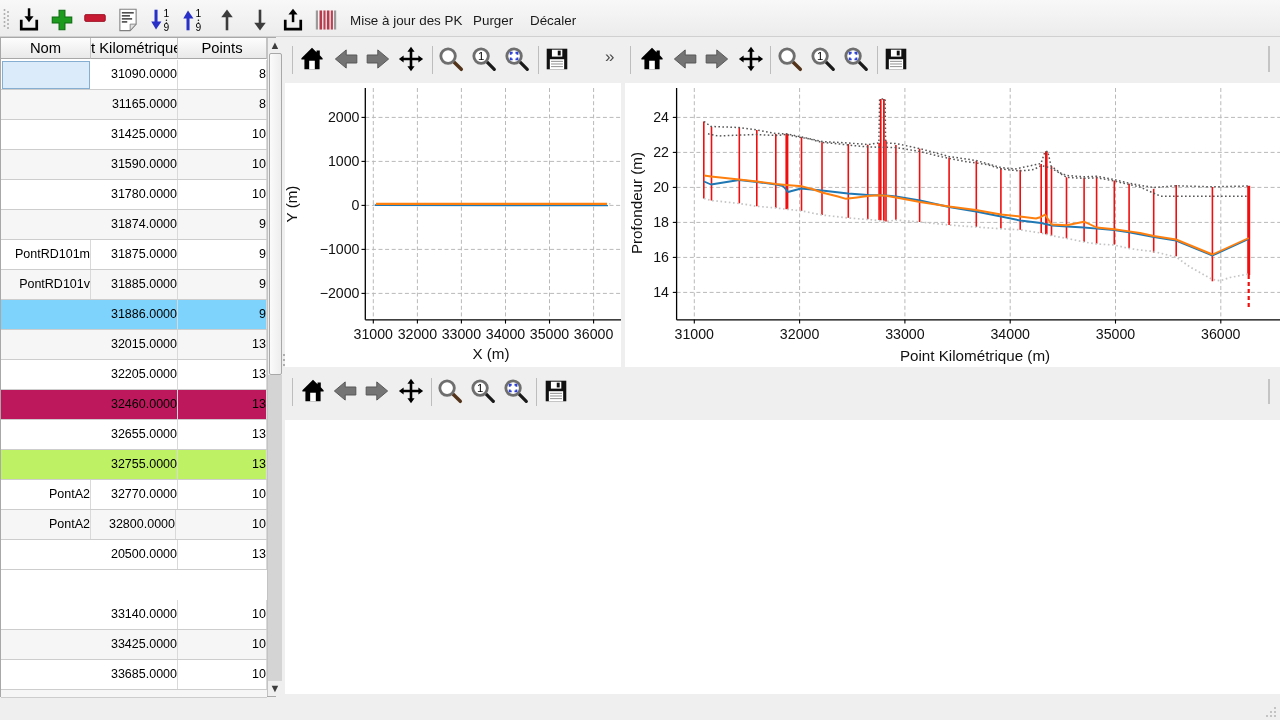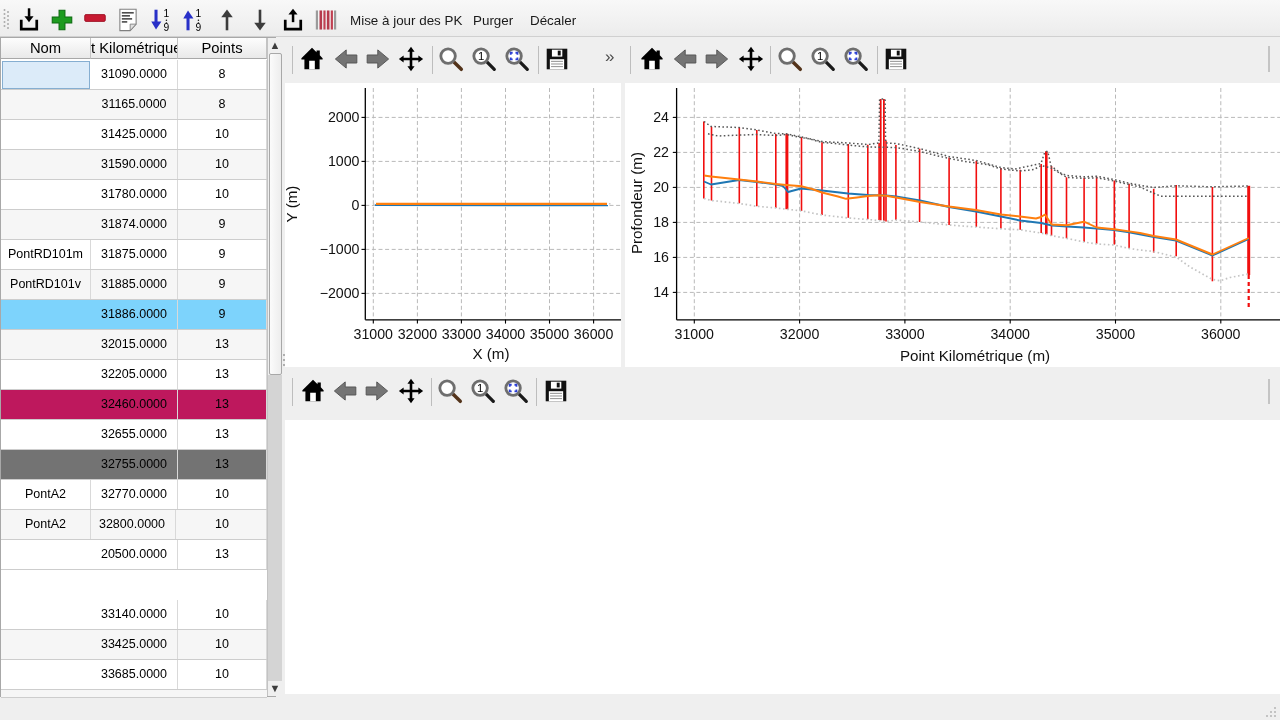--- a/index.html
+++ b/index.html
@@ -6,21 +6,21 @@
   font-family:"Liberation Sans", sans-serif; }
 #toolbar { position:absolute; left:0; top:0; width:1280px; height:37px;
   background:linear-gradient(#f8f8f8,#ececec); border-bottom:1px solid #d0d0d0; }
 .menuitem { position:absolute; top:13px; font-size:13.4px; color:#1a1a1a; }
 #tablewrap { position:absolute; left:0; top:37px; width:276px; height:660px;
   background:#fff; border:1px solid #a8a8a8; }
 .th { position:absolute; top:0; height:21px; background:linear-gradient(#fdfdfd,#e9e9e9);
   border-right:1px solid #c3c3c3; border-bottom:1px solid #a8a8a8; font-size:14.8px; overflow:hidden; white-space:nowrap;
   text-align:center; line-height:20px; color:#000; }
 .trow { position:absolute; left:0; width:266px; height:30px; border-bottom:1px solid #cdcdcd; }
-.cell { position:absolute; top:0; height:29px; text-align:center; line-height:29px;
+.cell { position:absolute; top:0; height:29px; text-align:right; line-height:29px;
   font-size:12.5px; color:#000; border-right:1px solid #d9d9d9; }
 .sel { background:#dcebf9; border:1px solid #86aed1; height:28px; top:0.5px; }
 #vscroll { position:absolute; left:266px; top:0; width:15px; height:658px; background:#efefef;
   border-left:1px solid #c3c3c3; }
 #thumb { position:absolute; left:1px; top:15px; width:13px; height:322px;
   background:linear-gradient(90deg,#fbfbfb,#ededed); border:1px solid #a8a8a8; border-radius:2px; }
 #groove { position:absolute; left:0; top:337px; width:14px; height:306px; background:#d4d4d4; }
 .sbtn { position:absolute; left:0; width:14px; height:15px; background:#efefef; color:#4c4c4c;
   font-size:11px; text-align:center; line-height:15px; color:#3c3c3c; }
 .canvas { position:absolute; background:#fff; }
@@ -199,21 +199,21 @@
       <div class="cell" style="left:177px;width:89px">13</div>
     </div>
 <div class="trow" style="top:352px;background:#be185d">
       <div class="cell" style="left:90px;width:87px">32460.0000</div>
       <div class="cell" style="left:177px;width:89px">13</div>
     </div>
 <div class="trow" style="top:382px;background:#ffffff">
       <div class="cell" style="left:90px;width:87px">32655.0000</div>
       <div class="cell" style="left:177px;width:89px">13</div>
     </div>
-<div class="trow" style="top:412px;background:#737373">
+<div class="trow" style="top:412px;background:#bef264">
       <div class="cell" style="left:90px;width:87px">32755.0000</div>
       <div class="cell" style="left:177px;width:89px">13</div>
     </div>
 <div class="trow" style="top:442px;background:#ffffff">
       <div class="cell" style="left:0;width:90px">PontA2</div>
       <div class="cell" style="left:90px;width:87px">32770.0000</div>
       <div class="cell" style="left:177px;width:89px">10</div>
     </div>
 <div class="trow" style="top:472px;background:#f6f6f6">
       <div class="cell" style="left:0;width:90px">PontA2</div>

